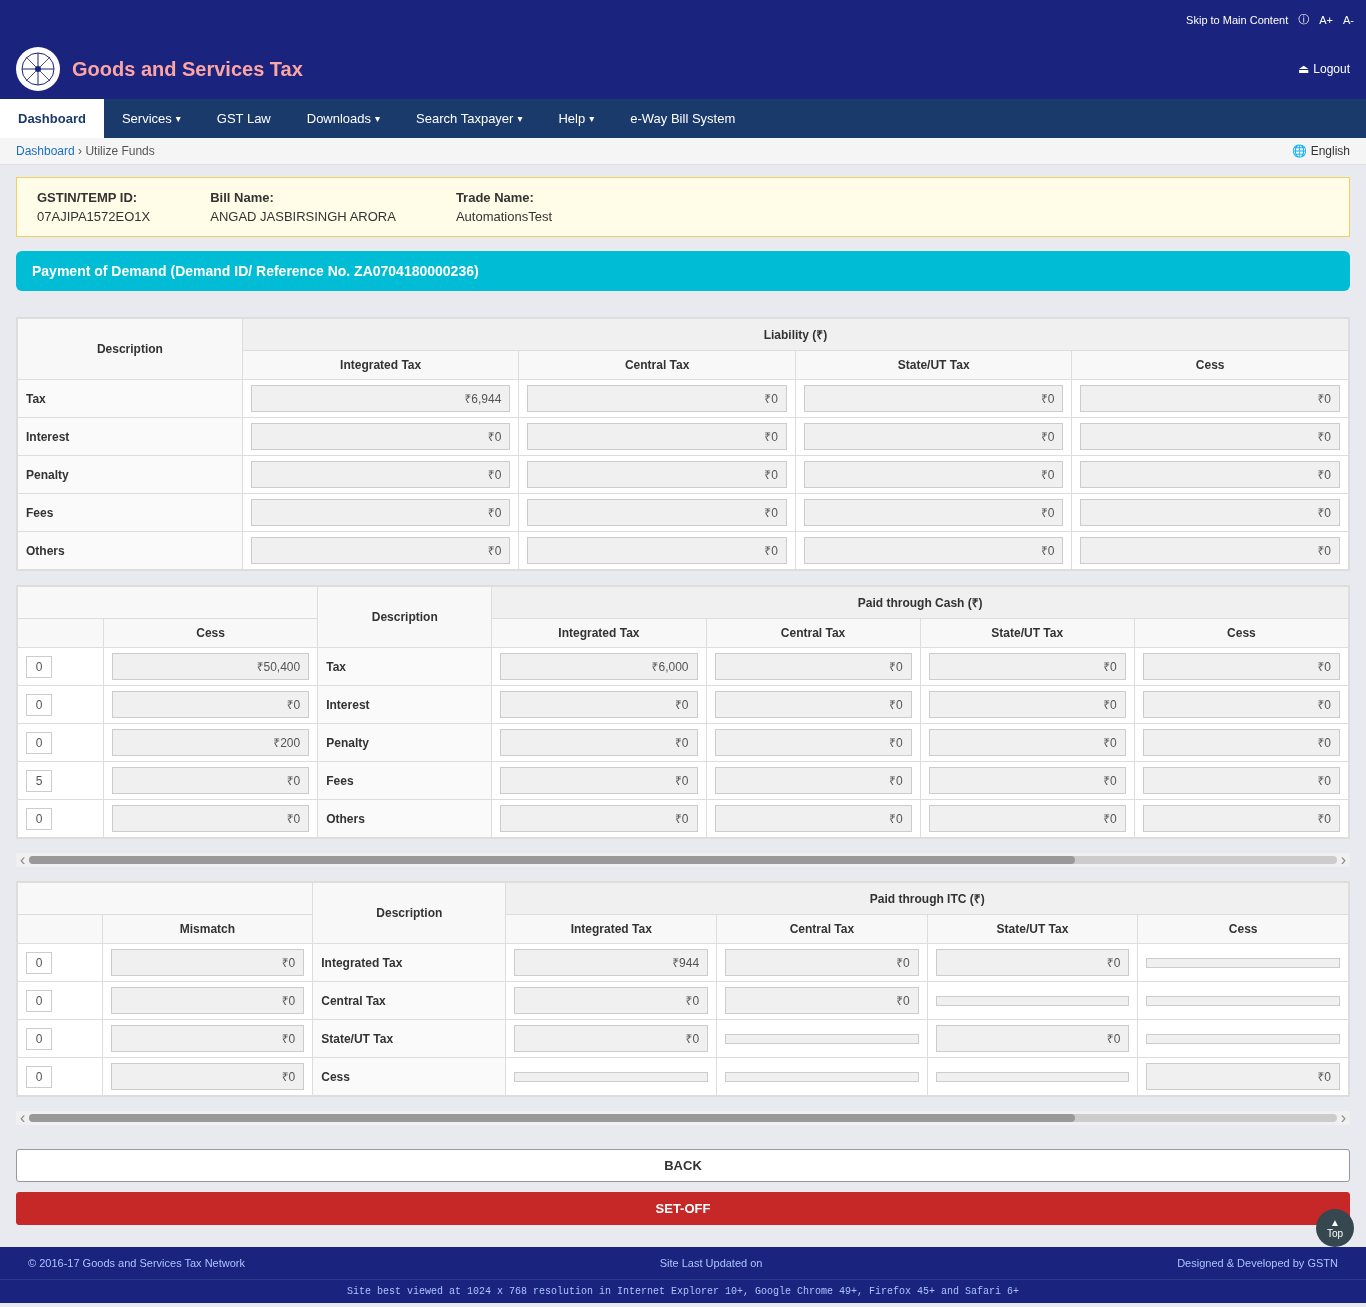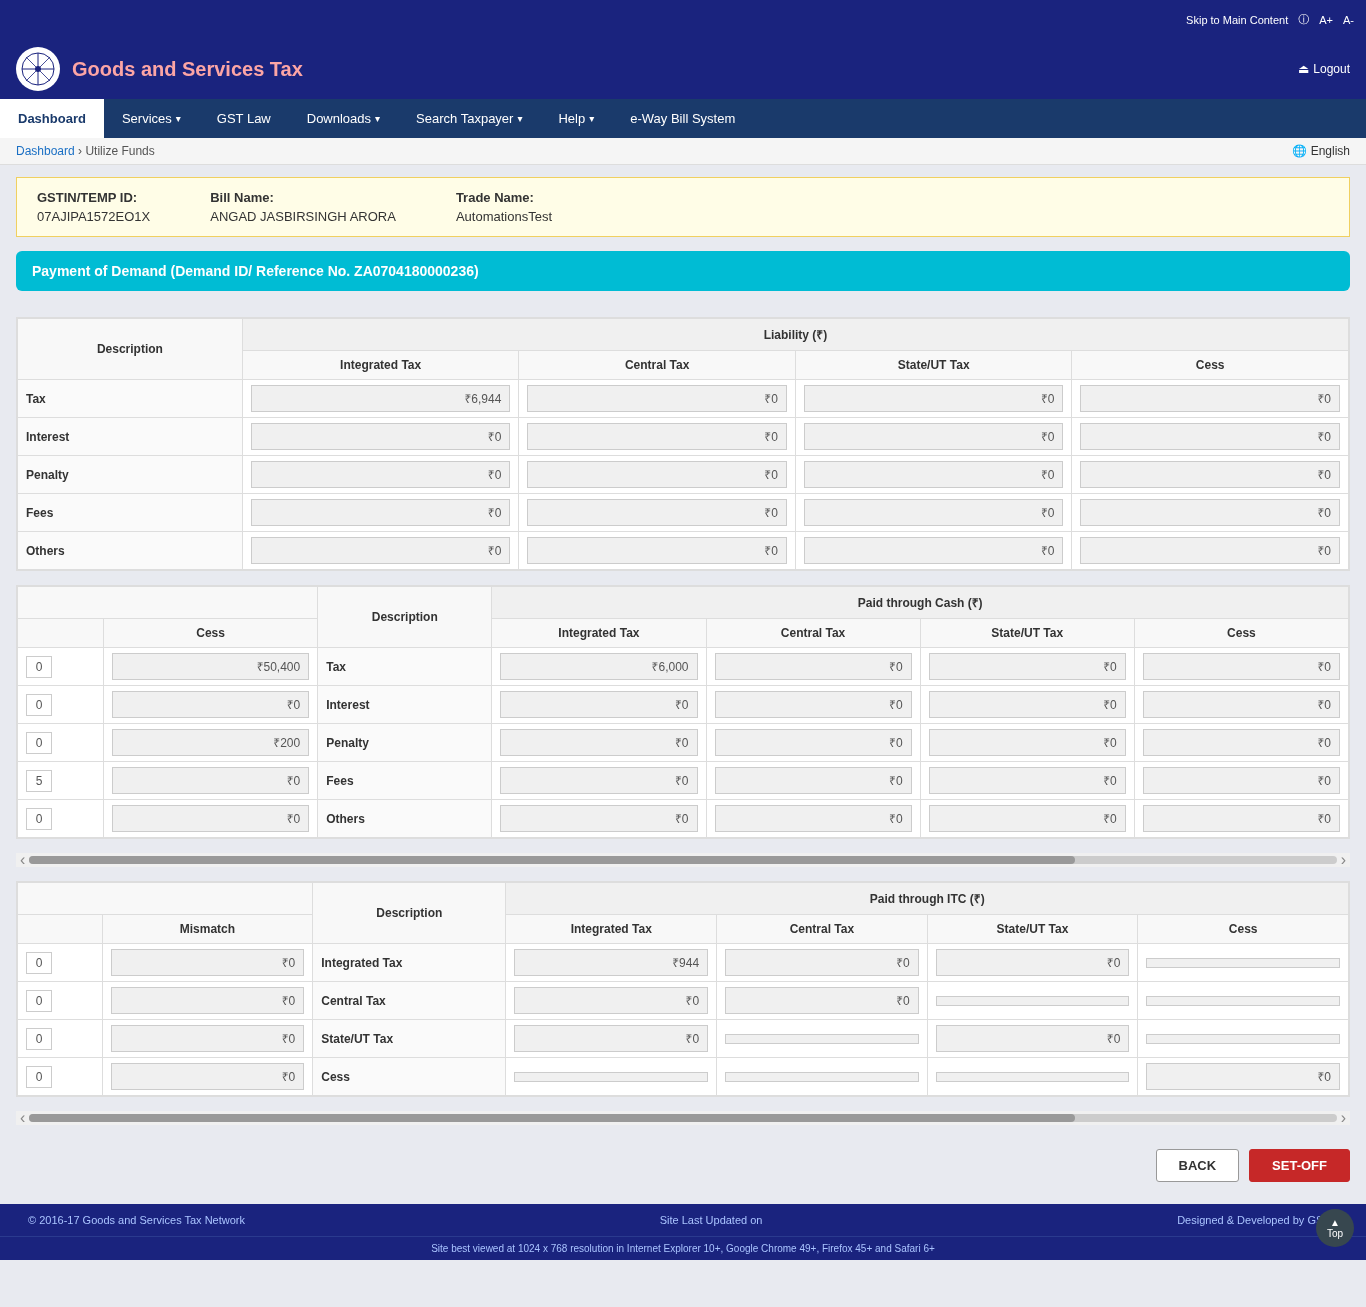--- a/index.html
+++ b/index.html
@@ -171,20 +171,21 @@
       font-size: 16px;
       color: #888;
     }
 
     
     .btn-row {
       display: flex;
       justify-content: flex-end;
       gap: 10px;
       padding: 10px 0;
+      flex-direction: column;
     }
     .btn {
       padding: 8px 22px;
       font-size: 13px;
       cursor: pointer;
       border-radius: 3px;
       font-weight: bold;
     }
     .btn-back {
       background: #fff;
@@ -207,20 +208,21 @@
       justify-content: space-between;
       align-items: center;
     }
     .footer-sub {
       background: #1a237e;
       color: #aac4ff;
       font-size: 10px;
       padding: 6px 20px;
       text-align: center;
       border-top: 1px solid #2a3a8e;
+      font-family: Liberation Mono, monospace;
     }
 
     
     .scroll-top {
       position: fixed;
       bottom: 60px;
       right: 12px;
       background: #37474f;
       color: #fff;
       border-radius: 50%;

